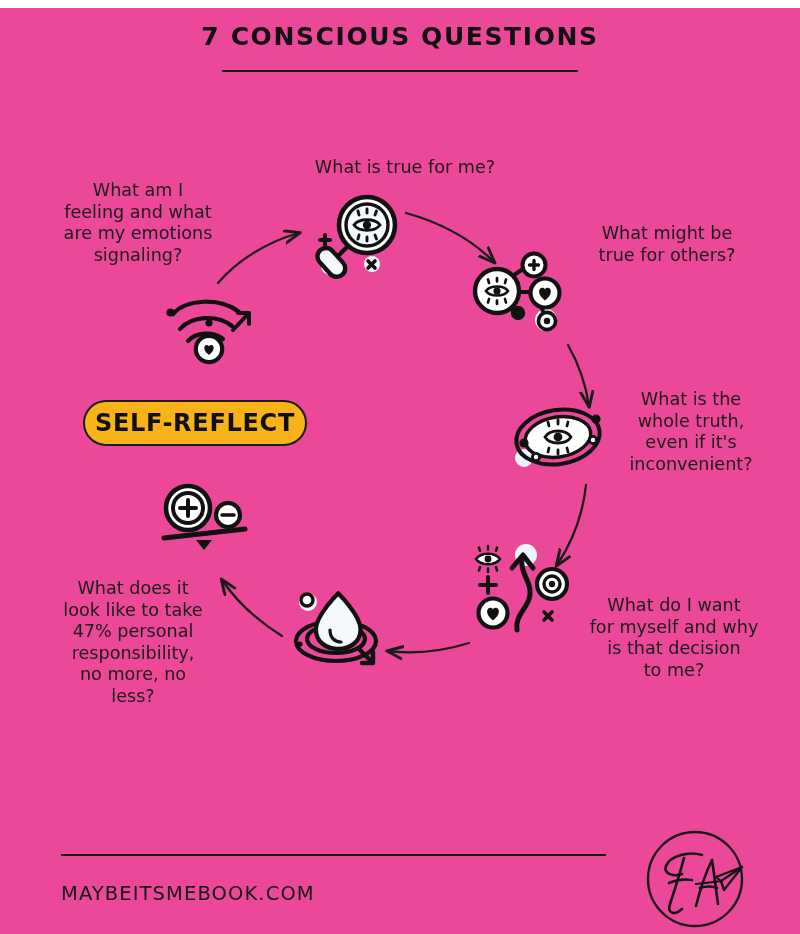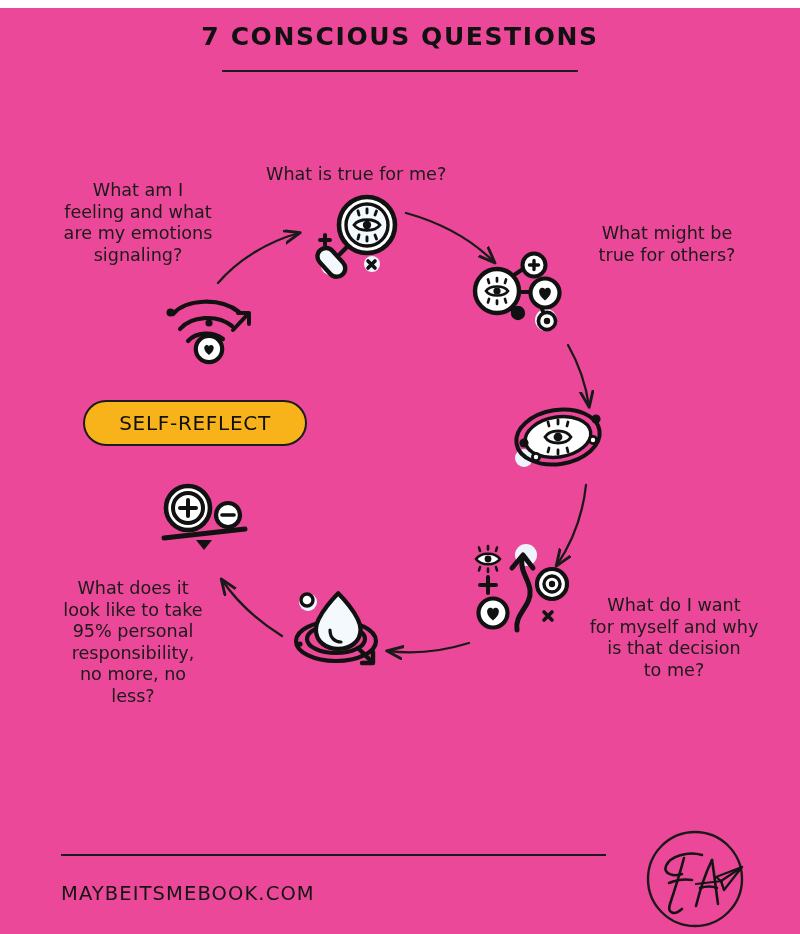--- a/index.html
+++ b/index.html
@@ -75,38 +75,38 @@
     height: 46px;
     background: #f7b319;
     border: 2.4px solid #1c1c1c;
     border-radius: 26px;
     display: flex;
     align-items: center;
     justify-content: center;
     box-sizing: border-box;
   }
   .badge-label {
-    font-size: 20px;
-    font-weight: 400;
+    font-size: 24px;
+    font-weight: 700;
     letter-spacing: 0.7px;
     color: #101010;
   }
 
   
   .qlabel {
     position: absolute;
     font-size: 17.6px;
     line-height: 21.5px;
     font-weight: 500;
     color: #1a1a1a;
     white-space: pre-line;
   }
 
   #q1 { left: 22px;  top: 172px; width: 232px; text-align: center; }
-  #q2 { left: 266px; top: 156px; width: 278px; text-align: left; }
+  #q2 { left: 266px; top: 149px; width: 278px; text-align: center; }
   #q3 { left: 556px; top: 215px; width: 222px; text-align: center; }
   #q4 { left: 596px; top: 381px; width: 190px; text-align: center; }
   #q5 { left: 566px; top: 587px; width: 216px; text-align: center; }
   #q6 { left: 286px; top: 673px; width: 210px; text-align: center; }
   #q7 { left: 28px;  top: 570px; width: 210px; text-align: center; }
 
   
   .icon {
     position: absolute;
   }
@@ -302,27 +302,31 @@
     <path d="M40,58 L56,58 L48,68 Z" fill="#111"></path>
   </svg>
 
   <div class="qlabel" id="q1">What am I
 feeling and what
 are my emotions
 signaling?</div>
   <div class="qlabel" id="q2">What is true for me?</div>
   <div class="qlabel" id="q3">What might be
 true for others?</div>
+  <div class="qlabel" id="q4">What is the
+whole truth,
+even if it's
+inconvenient?</div>
   <div class="qlabel" id="q5">What do I want
 for myself and why
 is that decision
 to me?</div>
   <div class="qlabel" id="q7">What does it
 look like to take
-95% personal
+47% personal
 responsibility,
 no more, no
 less?</div>
 
   <div class="footer-rule"></div>
   <div class="footer-url">MAYBEITSMEBOOK.COM</div>
 
   <svg class="logo" viewBox="0 0 118 118" xmlns="http://www.w3.org/2000/svg">
     <circle cx="57" cy="59" r="47" fill="none" stroke="#1a1a1a" stroke-width="2.4"></circle>
     <g fill="none" stroke="#141414" stroke-width="2.6" stroke-linecap="round" stroke-linejoin="round">

